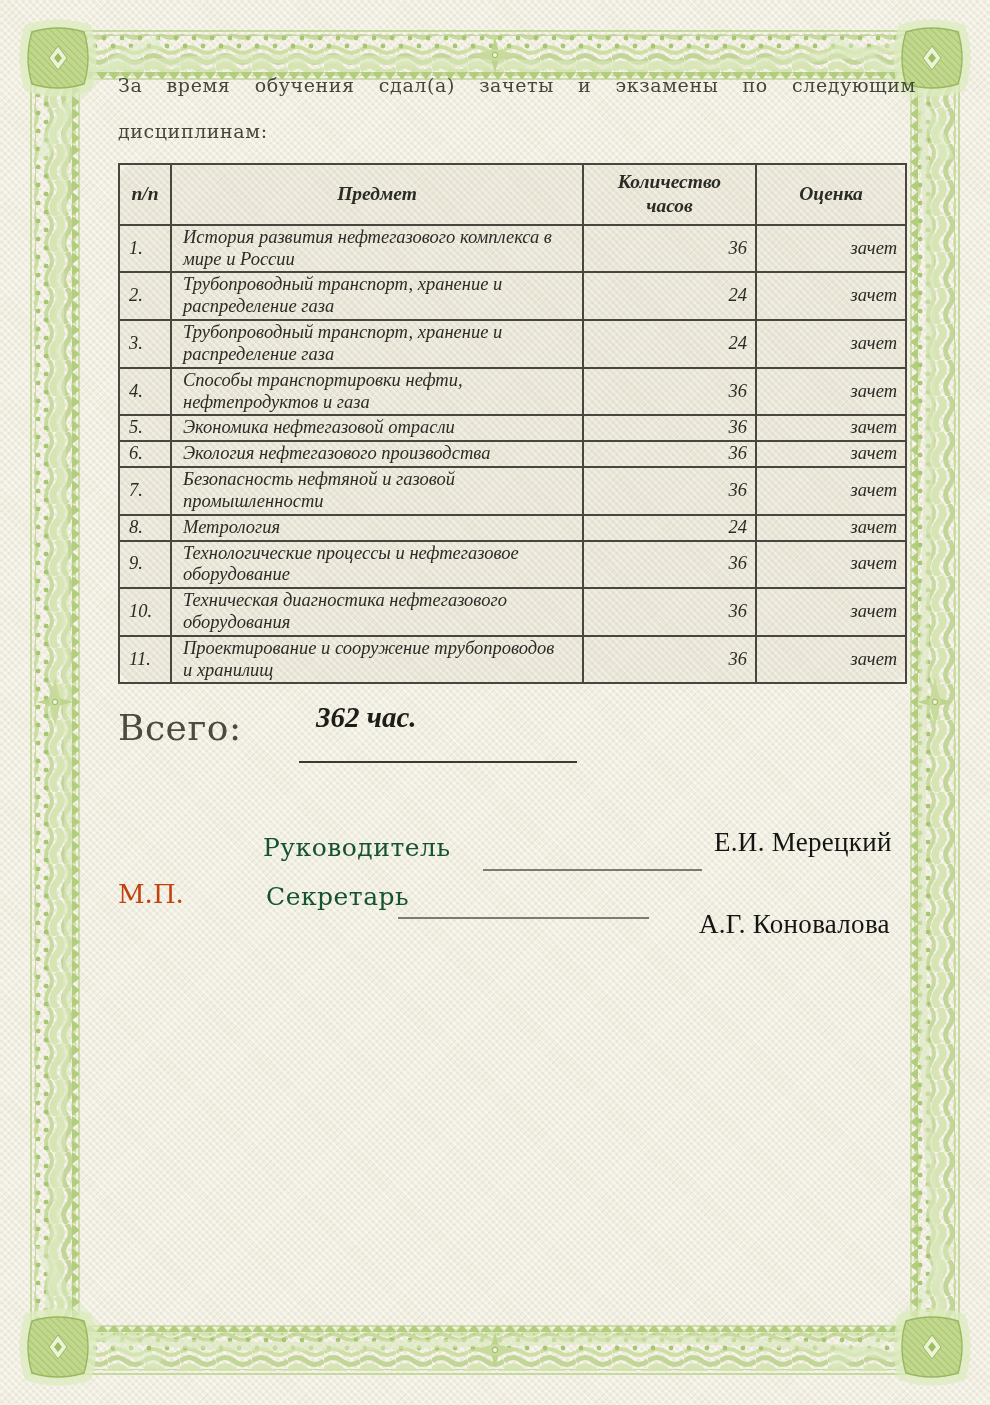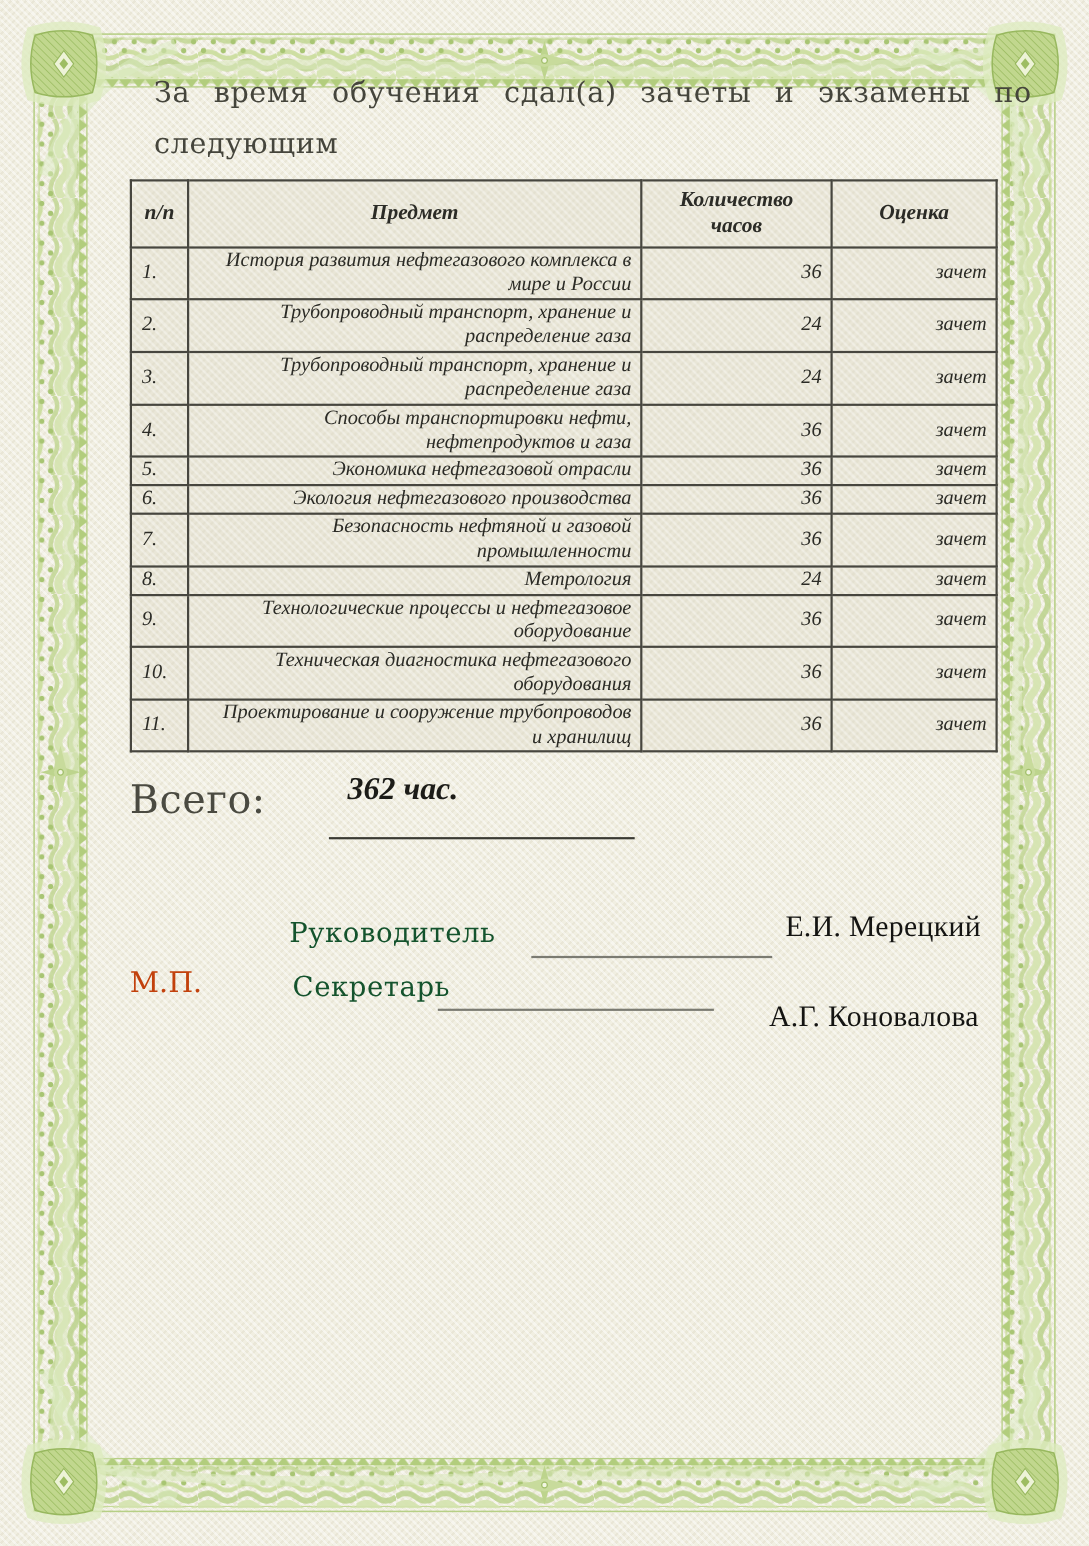--- a/index.html
+++ b/index.html
@@ -11,22 +11,22 @@
     color:#3c3c34;
     background-color:#f1efe2;
     background-image:
       repeating-linear-gradient(45deg, rgba(255,255,255,.45) 0 2px, rgba(255,255,255,0) 2px 5px),
       repeating-linear-gradient(-45deg, rgba(219,214,194,.35) 0 2px, rgba(219,214,194,0) 2px 5px);
   }
   .border-svg{ position:absolute; left:0; top:0; width:990px; height:1405px; pointer-events:none; }
 
   .intro{
     position:absolute; left:118px; top:62px; width:798px;
-    font-size:26px; line-height:46px; color:#45453c;
-    letter-spacing:0.6px; word-spacing:4px;margin-left:22px;
+    font-size:19px; line-height:46px; color:#45453c;
+    letter-spacing:0.6px; word-spacing:4px;
   }
   .intro-line1{ text-align:justify; text-align-last:justify; }
 
   table.subjects{
     position:absolute; left:118px; top:163px; width:787px;
     border-collapse:collapse; table-layout:fixed;
     font-family:"Liberation Serif", serif;
     font-style:italic; color:#2b2b26;
     background-color:#e9e6d7;
     background-image:
@@ -34,21 +34,21 @@
       repeating-linear-gradient(-45deg, rgba(214,209,189,.3) 0 2px, rgba(214,209,189,0) 2px 5px);
     border-radius: 21px;
   }
   .subjects th, .subjects td{ border:2px solid #47463f; vertical-align:middle; }
   .subjects th{
     font-size:19.5px; font-weight:600; text-align:center;
     padding:5px 6px; line-height:1.25; white-space:pre-line;
   }
   .subjects td{ font-size:18.5px; padding:1px 8px; line-height:1.18; }
   td.c-num{ text-align:left; padding-left:9px; }
-  td.c-subj{ text-align:right; padding-left:11px; white-space:pre-line;margin-top:17px; }
+  td.c-subj{ text-align:left; padding-left:11px; white-space:pre-line;margin-top:17px; }
   td.c-hours, td.c-grade{ text-align:right; }
   .subjects tbody tr{ height:23px; }
 
   .abs{ position:absolute; }
   .totals-label{ left:118px; top:707px; font-size:36px; color:#4a4a41; letter-spacing:0.5px; }
   .totals-value{
     left:316px; top:701px; font-size:29px; font-weight:bold; font-style:italic;
     font-family:"Liberation Serif", serif; color:#1c1c18;
   }
   .totals-line{ left:299px; top:761px; width:278px; border-top:2px solid #3a3a33; height:0; }

